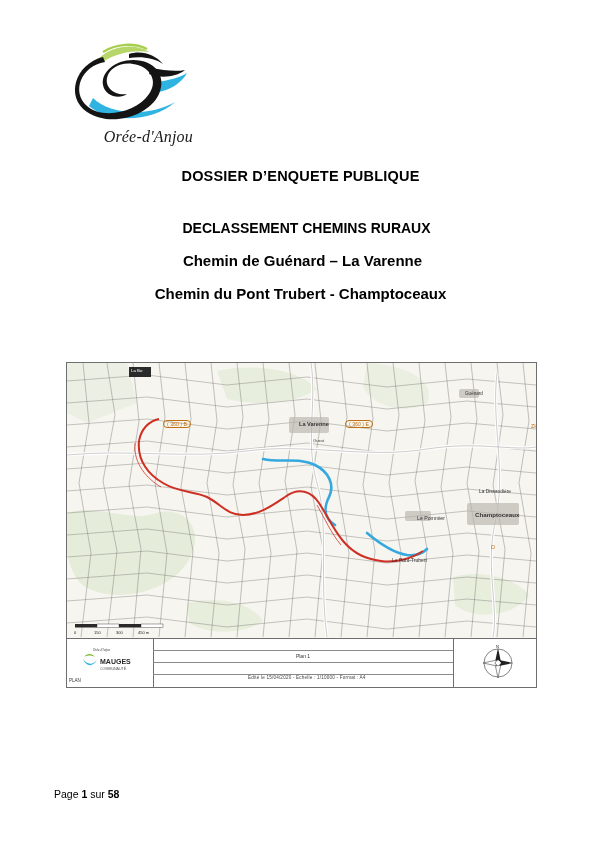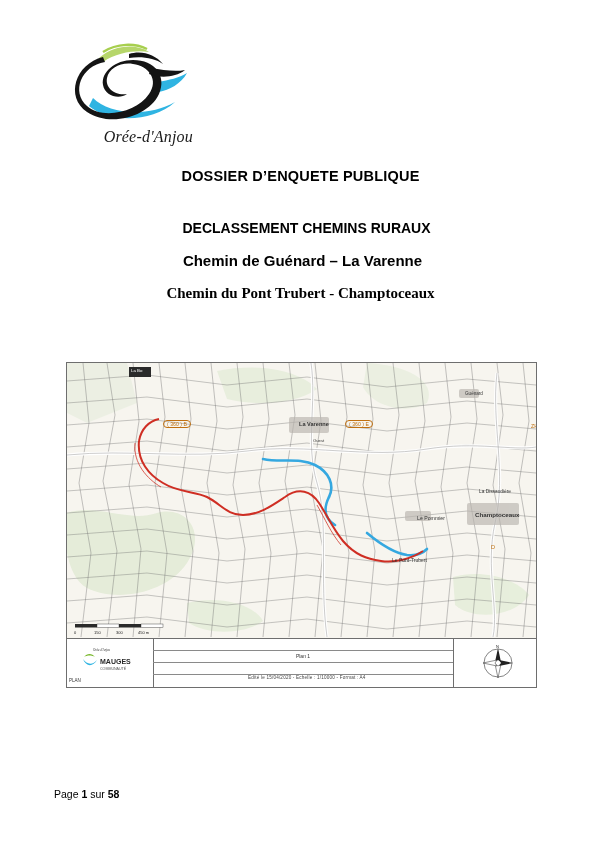--- a/index.html
+++ b/index.html
@@ -66,21 +66,20 @@
   }
   .h-sub2 {
     font-size: 15px;
     font-weight: bold;
     margin: 0 0 16px 4px;
   }
   .h-sub3 {
     font-size: 15px;
     font-weight: bold;
     margin: 12px;
-    font-family: Liberation Serif, serif;
   }
 
   
   .map-plate {
     position: absolute;
     left: 66px;
     top: 362px;
     width: 469px;
     height: 324px;
     border: 1px solid #6e6e6e;

